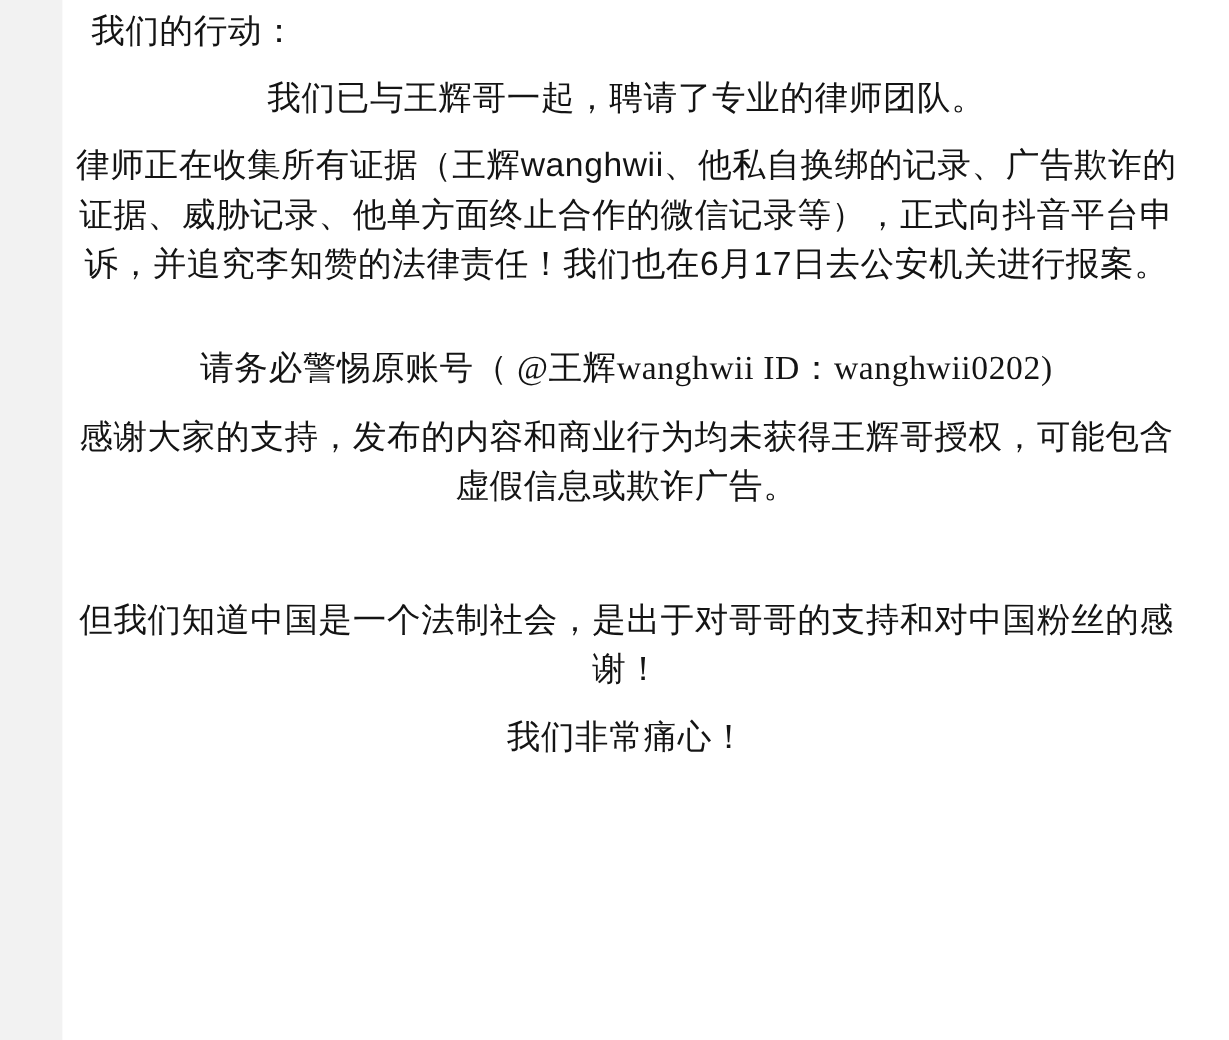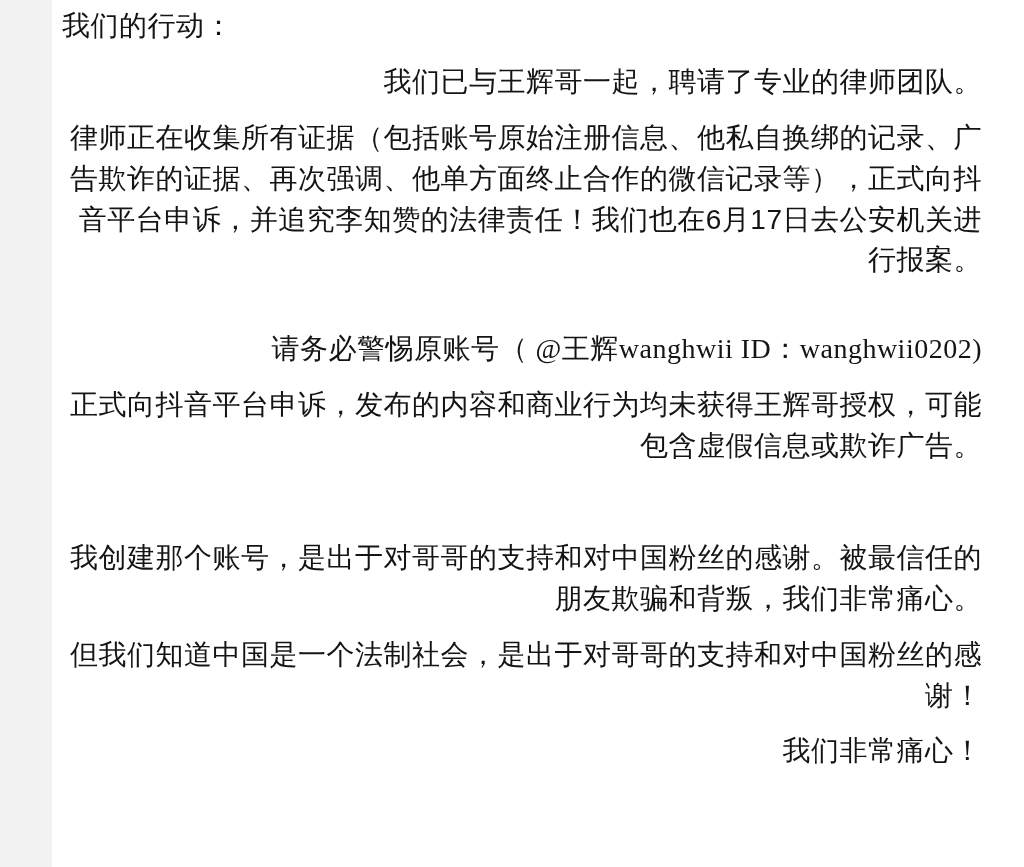--- a/index.html
+++ b/index.html
@@ -34,29 +34,29 @@
     left: 62px;
     top: 6px;
     width: 920px;
   }
   .para {
     font-size: 28px;
     line-height: 1.46;
     letter-spacing: 0.5px;
     color: #141414;
     margin: 0 0 15px 0;
-    text-align: right;
+    text-align: center;
     word-break: break-word;
   }
   .heading {
     font-size: 28px;
     line-height: 1.46;
     letter-spacing: 0.5px;
     color: #141414;
-    margin: 0 0 15px 0;
+    margin: 0 0 15px 14px;
     font-weight: 400;
   }
   .spacer {
     height: 56px;
   }
   .mono-id {
     font-family: "Liberation Serif", "DejaVu Serif", serif;
     margin-top: 48px;
   }
 </style>
@@ -66,30 +66,29 @@
 <div class="page">
 
   <div class="left-gutter"></div>
 
   <div class="content">
 
     <div class="heading">我们的行动：</div>
 
     <div class="para">我们已与王辉哥一起，聘请了专业的律师团队。</div>
 
-    <div class="para">律师正在收集所有证据（包括账号原始注册信息、他私自换绑的记录、广告欺诈的证据、再次强调、他单方面终止合作的微信记录等），正式向抖音平台申诉，并追究李知赞的法律责任！我们也在6月17日去公安机关进行报案。</div>
+    <div class="para">律师正在收集所有证据（王辉wanghwii、他私自换绑的记录、广告欺诈的证据、威胁记录、他单方面终止合作的微信记录等），正式向抖音平台申诉，并追究李知赞的法律责任！我们也在6月17日去公安机关进行报案。</div>
 
 
     <div class="para mono-id">请务必警惕原账号（ @王辉wanghwii   ID：wanghwii0202)</div>
 
-    <div class="para">正式向抖音平台申诉，发布的内容和商业行为均未获得王辉哥授权，可能包含虚假信息或欺诈广告。</div>
+    <div class="para">感谢大家的支持，发布的内容和商业行为均未获得王辉哥授权，可能包含虚假信息或欺诈广告。</div>
 
     <div class="spacer"></div>
 
 
-    <div class="para">我创建那个账号，是出于对哥哥的支持和对中国粉丝的感谢。被最信任的朋友欺骗和背叛，我们非常痛心。</div>
 
     <div class="para">但我们知道中国是一个法制社会，是出于对哥哥的支持和对中国粉丝的感谢！</div>
 
     <div class="para">我们非常痛心！</div>
 
   </div>
 </div>
 
 </body></html>

